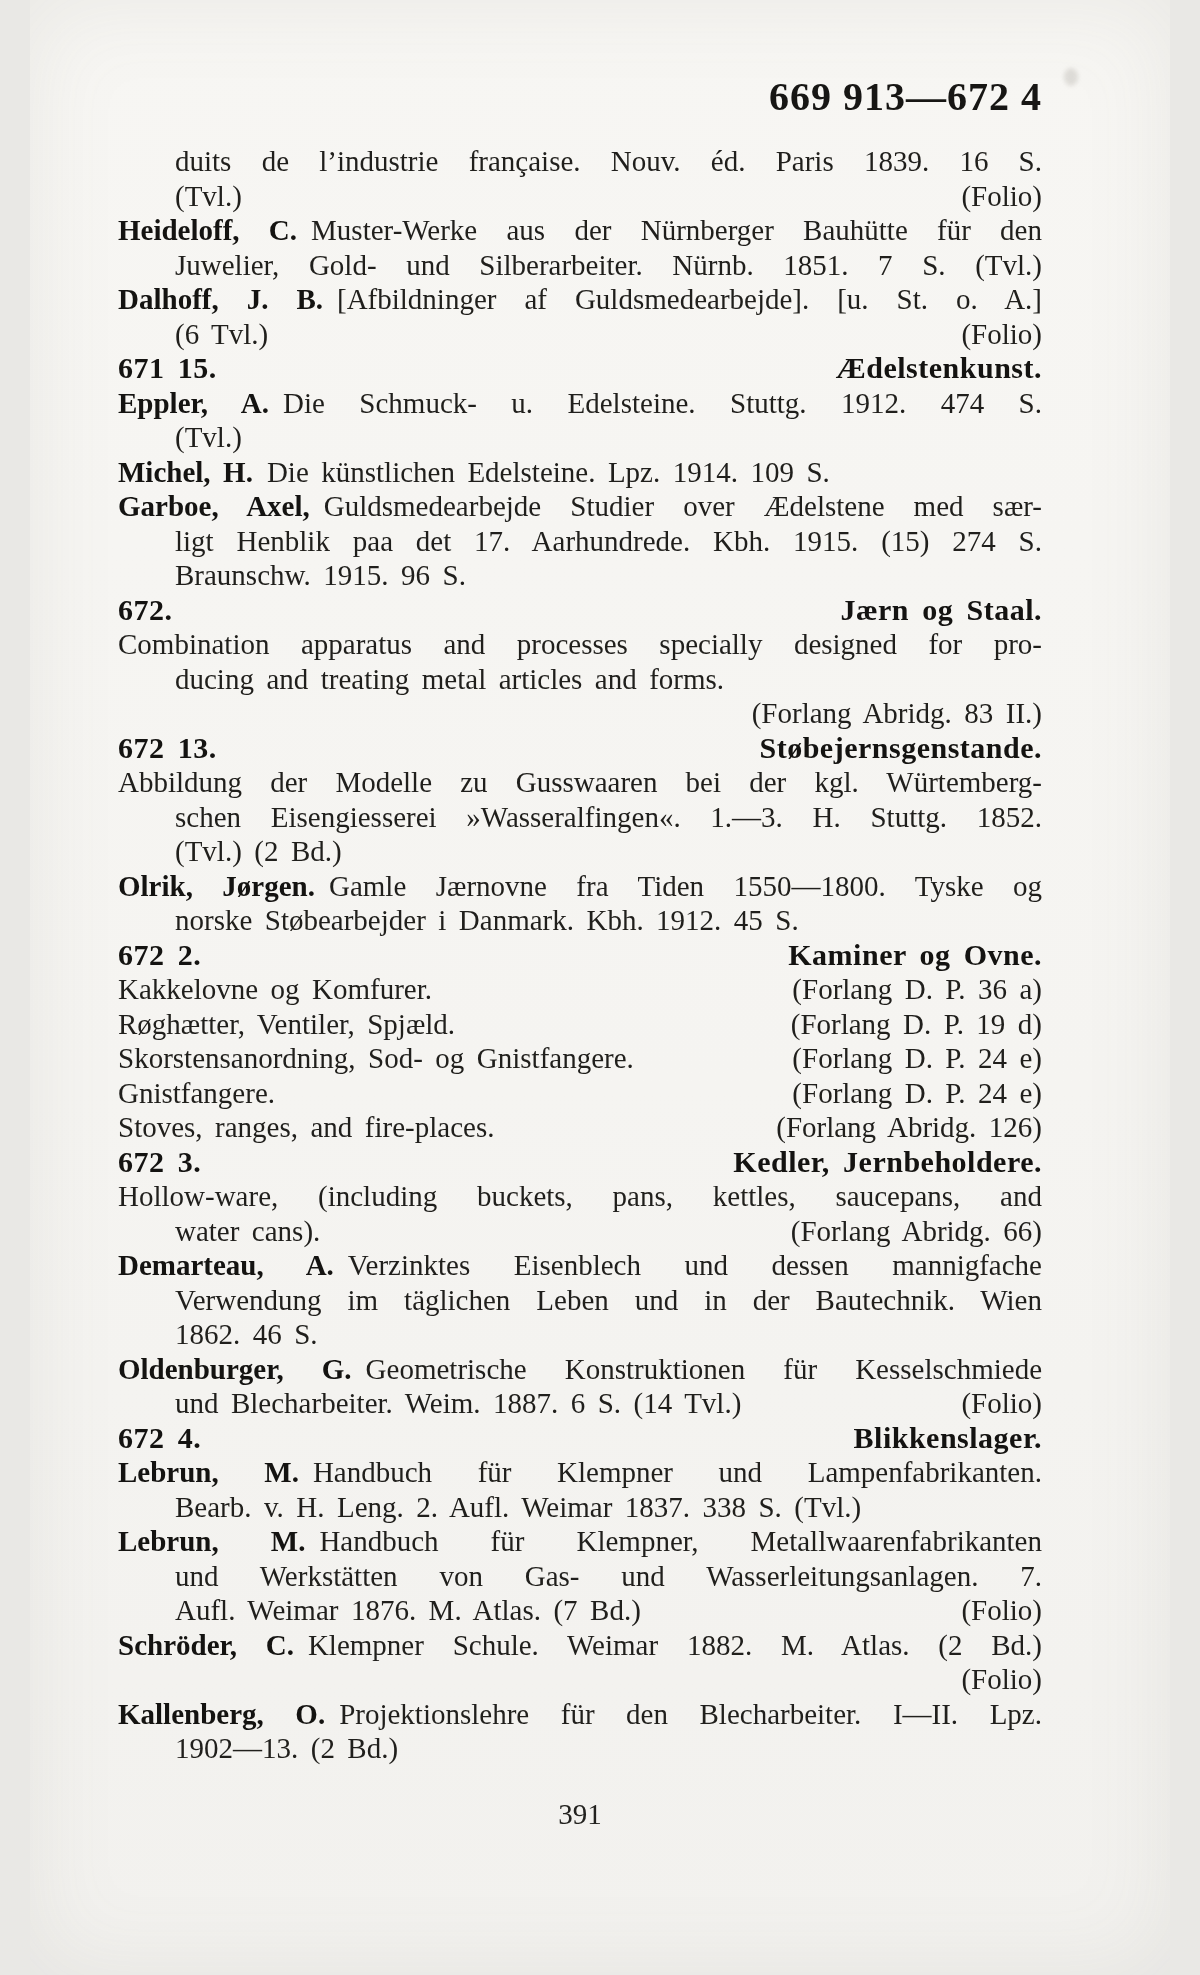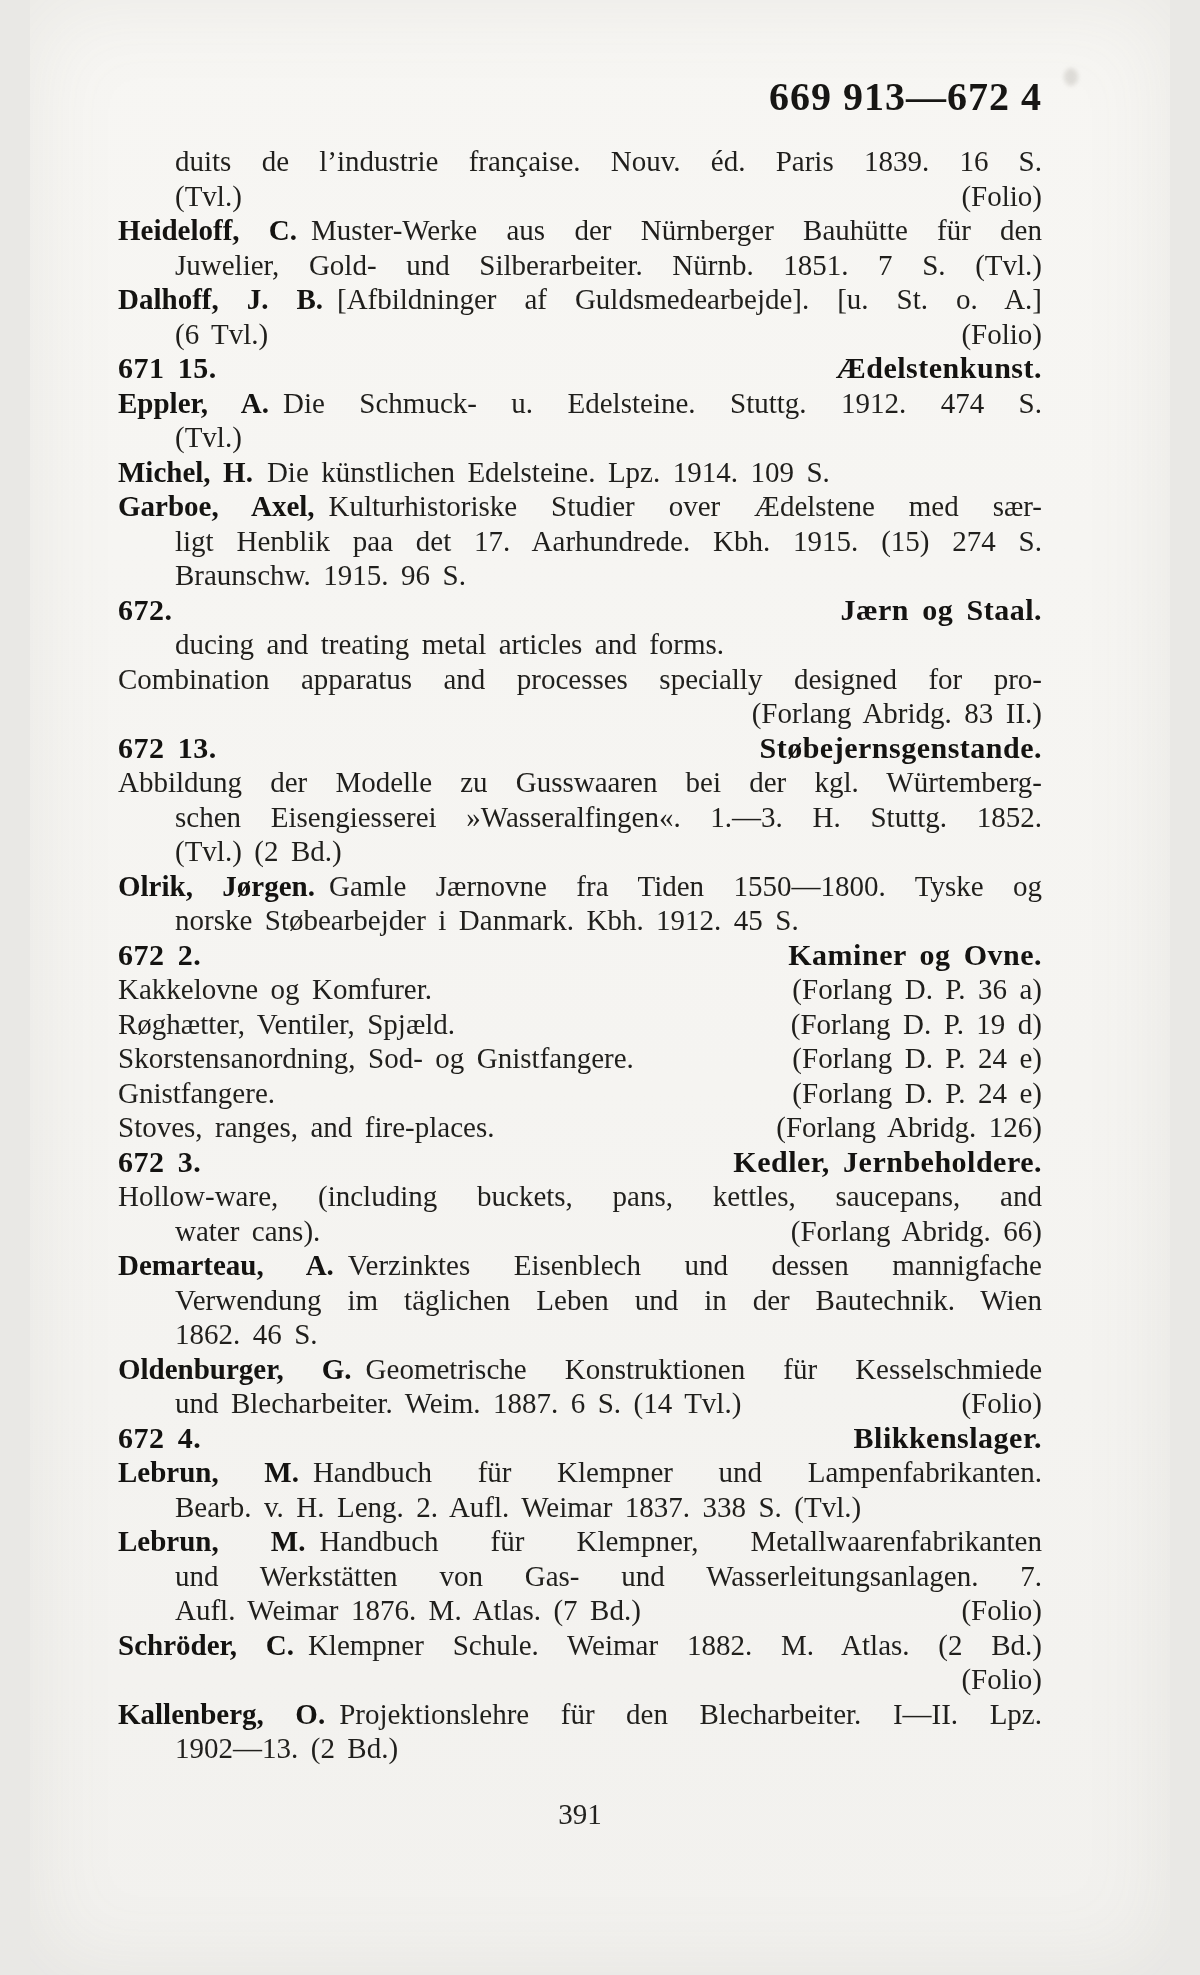--- a/index.html
+++ b/index.html
@@ -101,29 +101,29 @@
           <span class="lt"><span>(6 Tvl.)</span></span>
           <span class="rt">(Folio)</span>
         </div>
         <div class="line split section">
           <span class="lt"><span class="sec-num">671 15.</span></span>
           <span class="rt sec-title">Ædelstenkunst.</span>
         </div>
         <div class="line justify"><span class="author">Eppler, A.</span><span>Die Schmuck- u. Edelsteine. Stuttg. 1912. 474 S.</span></div>
         <div class="line indent"><span>(Tvl.)</span></div>
         <div class="line"><span class="author">Michel, H.</span><span>Die künstlichen Edelsteine. Lpz. 1914. 109 S.</span></div>
-        <div class="line justify"><span class="author">Garboe, Axel,</span><span>Kulturhistoriske Studier over Ædelstene med sær-</span></div>
+        <div class="line justify"><span class="author">Garboe, Axel,</span><span>Guldsmedearbejde Studier over Ædelstene med sær-</span></div>
         <div class="line indent justify"><span>ligt Henblik paa det 17. Aarhundrede. Kbh. 1915. (15) 274 S.</span></div>
         <div class="line indent"><span>Braunschw. 1915. 96 S.</span></div>
         <div class="line split section">
           <span class="lt"><span class="sec-num">672.</span></span>
           <span class="rt sec-title">Jærn og Staal.</span>
         </div>
+        <div class="line justify"><span>Combination apparatus and processes specially designed for pro-</span></div>
         <div class="line indent"><span>ducing and treating metal articles and forms.</span></div>
-        <div class="line justify"><span>Combination apparatus and processes specially designed for pro-</span></div>
         <div class="line split">
           <span class="lt"></span>
           <span class="rt">(Forlang Abridg. 83 II.)</span>
         </div>
         <div class="line split section">
           <span class="lt"><span class="sec-num">672 13.</span></span>
           <span class="rt sec-title">Støbejernsgenstande.</span>
         </div>
         <div class="line justify"><span>Abbildung der Modelle zu Gusswaaren bei der kgl. Würtemberg-</span></div>
         <div class="line indent justify"><span>schen Eisengiesserei »Wasseralfingen«. 1.—3. H. Stuttg. 1852.</span></div>

